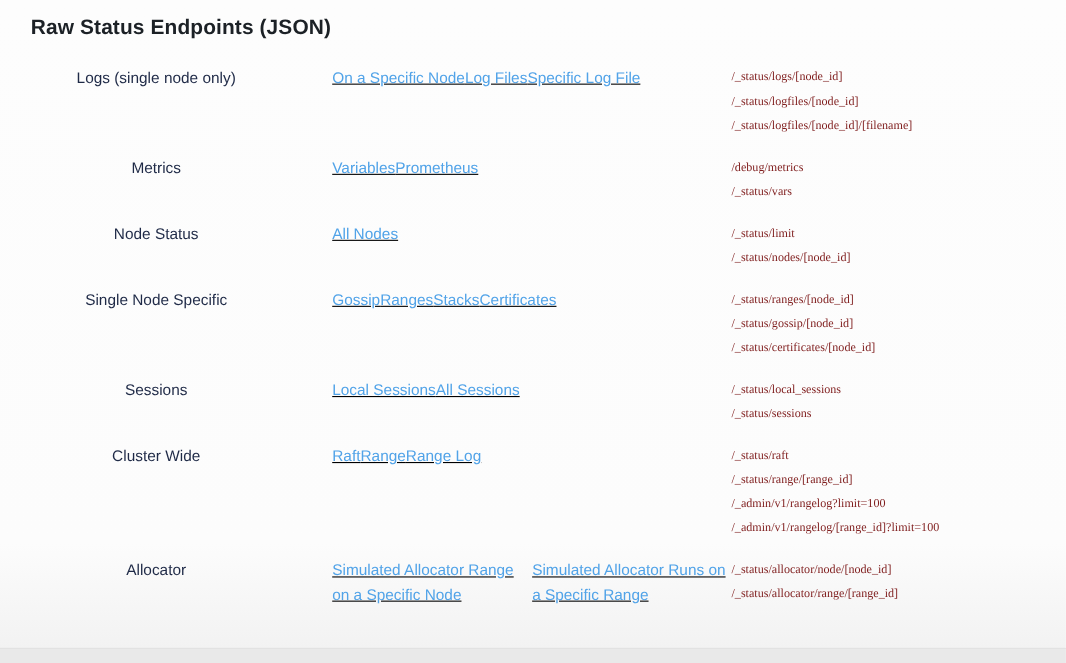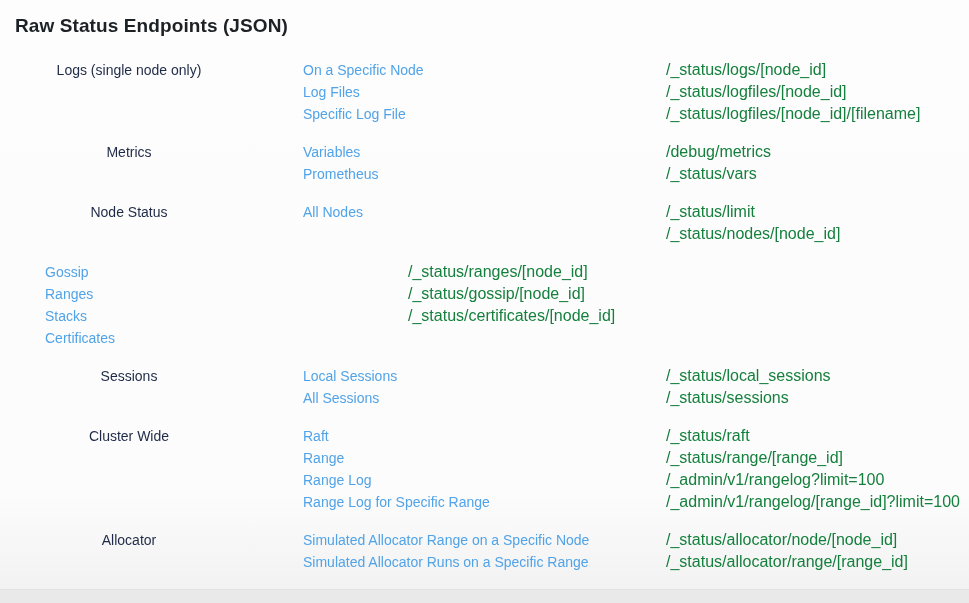--- a/index.html
+++ b/index.html
@@ -6,20 +6,21 @@
   body {
     width: 969px;
     height: 603px;
     overflow: hidden;
     position: relative;
     font-family: "Liberation Sans", sans-serif;
     background: linear-gradient(180deg, #fdfdfd 0%, #fcfcfc 82%, #f2f2f2 98%);
   }
   .page {
     padding-top: 15px;
+    padding-left: 13px;
   }
   h1.page-title {
     margin: 0 0 22px 15px;
     font-size: 19px;
     line-height: 22px;
     font-weight: 700;
     color: #1c2126;
     letter-spacing: 0.1px;
   }
   .group {
@@ -30,42 +31,44 @@
   .group:last-child { margin-bottom: 0; }
   .cat {
     width: 258px;
     flex: 0 0 258px;
     text-align: center;
     color: #1f2a47;
     font-size: 14px;
     line-height: 22px;
   }
   .links {
-    margin-left: 45px;
+    margin-left: 31px;
     width: 363px;
     flex: 0 0 363px;
     display: flex;
-    flex-direction: column;
+    flex-direction: row;
+    text-decoration: underline;
   }
   .links a {
     color: #51a3e8;
     font-size: 14px;
     line-height: 22px;
     text-decoration: none;
     cursor: pointer;
     align-self: flex-start;
   }
   .paths {
     display: flex;
     flex-direction: column;
   }
   .paths .path {
-    color: #15803d;
-    font-size: 16px;
+    color: #7f1d1d;
+    font-size: 11px;
     line-height: 22px;
+    font-family: Liberation Serif, serif;
   }
   .footer-strip {
     position: absolute;
     left: 0;
     right: 0;
     bottom: 0;
     height: 13px;
     background: #e9e9e9;
     border-top: 1px solid #e2e2e2;
   }
@@ -109,20 +112,21 @@
       <div class="links">
         <a>All Nodes</a>
       </div>
       <div class="paths">
         <div class="path">/_status/limit</div>
         <div class="path">/_status/nodes/[node_id]</div>
       </div>
     </div>
 
     <div class="group">
+      <div class="cat">Single Node Specific</div>
       <div class="links">
         <a>Gossip</a>
         <a>Ranges</a>
         <a>Stacks</a>
         <a>Certificates</a>
       </div>
       <div class="paths">
         <div class="path">/_status/ranges/[node_id]</div>
         <div class="path">/_status/gossip/[node_id]</div>
         <div class="path">/_status/certificates/[node_id]</div>
@@ -140,21 +144,20 @@
         <div class="path">/_status/sessions</div>
       </div>
     </div>
 
     <div class="group">
       <div class="cat">Cluster Wide</div>
       <div class="links">
         <a>Raft</a>
         <a>Range</a>
         <a>Range Log</a>
-        <a>Range Log for Specific Range</a>
       </div>
       <div class="paths">
         <div class="path">/_status/raft</div>
         <div class="path">/_status/range/[range_id]</div>
         <div class="path">/_admin/v1/rangelog?limit=100</div>
         <div class="path">/_admin/v1/rangelog/[range_id]?limit=100</div>
       </div>
     </div>
 
     <div class="group">

